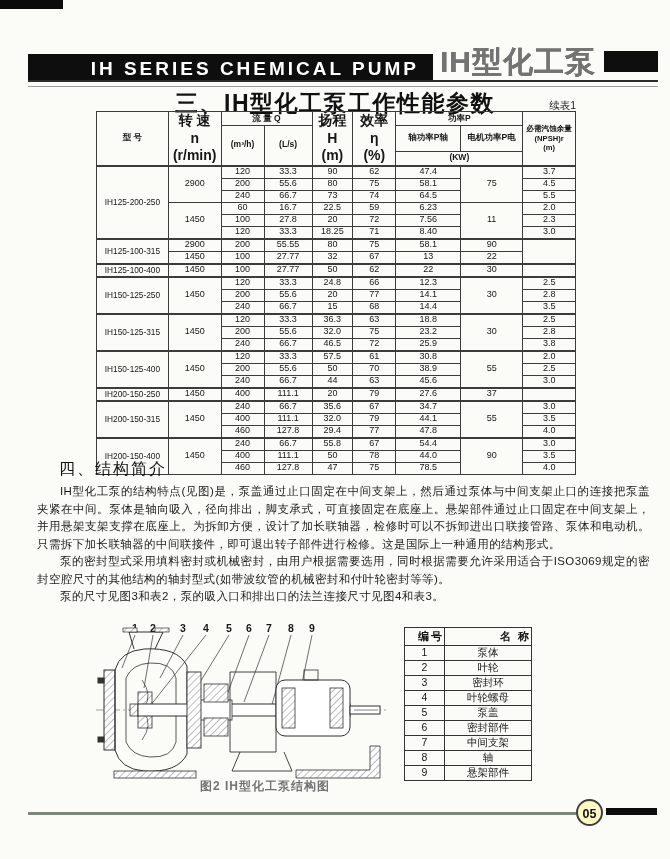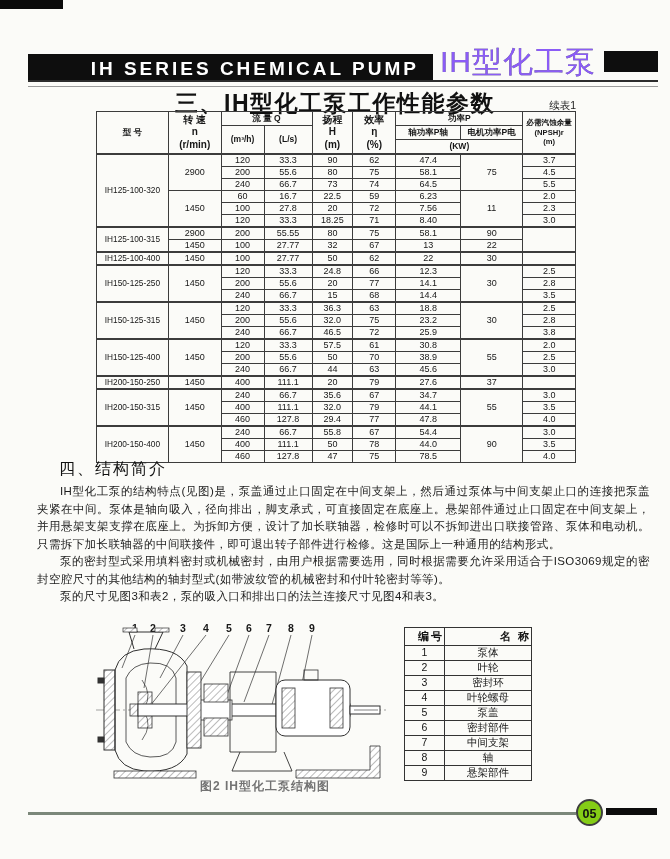--- a/index.html
+++ b/index.html
@@ -6,40 +6,40 @@
   .page{position:relative;width:670px;height:859px;margin:0 auto;background:#fbfbf8;
         font-family:"Liberation Sans","DejaVu Sans",sans-serif;color:#1c1c1c;overflow:hidden;}
 
   
   .artifact{position:absolute;left:0;top:0;width:63px;height:9px;background:#0b0b0b;}
 
   
   .banner{position:absolute;left:28px;top:47px;right:12px;height:29px;display:flex;align-items:center;}
   .banner-bar{flex:1 1 auto;height:28px;background:#0e0e0e;color:#fff;text-align:right;
               font-weight:bold;font-size:19px;letter-spacing:3px;line-height:29px;padding-right:14px;margin-top:12px;}
-  .banner-zh{font-weight:normal;font-size:30px;letter-spacing:1px;color:#8b5cf6;line-height:28px;
+  .banner-zh{font-weight:bold;font-size:30px;letter-spacing:1px;color:#737373;line-height:28px;
              margin-left:7px;white-space:nowrap;text-shadow:0 0 0.5px #5a6557;}
   .banner-end{width:54px;height:21px;background:#0e0e0e;margin-left:8px;}
   .double-rule{position:absolute;left:28px;right:12px;top:80px;height:4px;
                border-top:2px solid #2c2c2c;border-bottom:1px solid #9b9b9b;}
 
   
   .tbl-title{position:absolute;left:0;right:0;top:88px;text-align:center;
              font-size:23px;font-weight:bold;letter-spacing:1.5px;color:#111;}
   .tbl-note{position:absolute;right:94px;top:99px;font-size:10.5px;color:#222;}
 
   
   .perf-wrap{position:absolute;left:96px;top:111px;width:480px;}
   table.perf{border-collapse:collapse;width:100%;table-layout:fixed;}
   table.perf th,table.perf td{border:1px solid #3c3c3c;text-align:center;vertical-align:middle;
              padding:0;color:#161616;overflow:hidden;}
   table.perf th{font-size:8.5px;font-weight:bold;line-height:1.15;height:13px;}
   table.perf td{font-size:9px;height:11px;line-height:1.05;}
   table.perf td.model{font-size:8.3px;}
-  .hline{display:block;font-size:10px;line-height:1.25;}
+  .hline{display:block;font-size:14px;line-height:1.25;}
   .hline.small{font-size:7.6px;}
   tr.gs td{border-top:2px solid #3c3c3c;}
 
   
   .sec4{position:absolute;left:37px;right:20px;top:459px;}
   .sec4 h2{margin:0 0 3px 22px;font-size:16px;font-weight:normal;letter-spacing:2px;color:#101010;}
   .sec4 p{margin:0;text-indent:2em;font-size:11.5px;line-height:17.5px;letter-spacing:0.4px;
           text-align:justify;color:#1b1b1b;}
 
   
@@ -50,21 +50,21 @@
   .parts-wrap{position:absolute;left:404px;top:627px;width:128px;}
   table.parts{border-collapse:collapse;width:100%;table-layout:fixed;}
   table.parts th,table.parts td{border:1px solid #333;text-align:center;padding:0;color:#141414;}
   table.parts th{font-size:11px;font-weight:bold;height:17px;letter-spacing:2px;text-align:right;}
   table.parts td{font-size:10.5px;height:14px;line-height:1.1;}
   col.c-no{width:40px;}
 
   
   .foot-line{position:absolute;left:28px;top:812px;width:548px;height:3px;background:#7b877a;}
   .page-circle{position:absolute;left:576px;top:799px;width:27px;height:27px;border:2px solid #3e3e3e;
-               border-radius:50%;background:#84cc16;text-align:center;line-height:26px;
+               border-radius:50%;background:#fef9c3;text-align:center;line-height:26px;
                font-size:12.5px;font-weight:bold;color:#111;box-sizing:border-box;}
   .foot-black{position:absolute;left:606px;top:808px;width:51px;height:7px;background:#0c0c0c;}
 </style>
 </head>
 <body>
 
 <div class="page">
 
   <div class="artifact"></div>
 
@@ -122,21 +122,21 @@
           <th rowspan="2">(L/s)</th>
           <th>轴功率P轴</th>
           <th>电机功率P电</th>
         </tr>
         <tr>
           <th colspan="2">(KW)</th>
         </tr>
       </thead>
       <tbody>
           <tr class="gs">
-            <td rowspan="6" class="model">IH125-100-320</td>
+            <td rowspan="6" class="model">IH125-200-250</td>
             <td rowspan="3">2900</td>
             <td>120</td>
             <td>33.3</td>
             <td>90</td>
             <td>62</td>
             <td>47.4</td>
             <td rowspan="3">75</td>
             <td>3.7</td>
           </tr>
           <tr>

